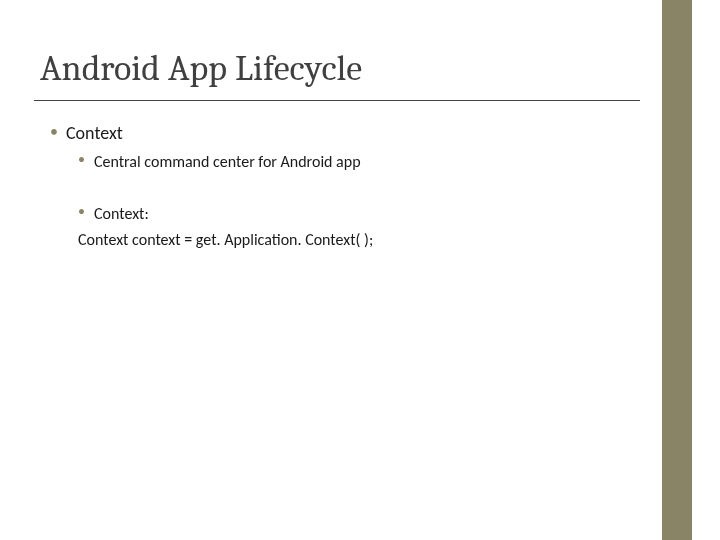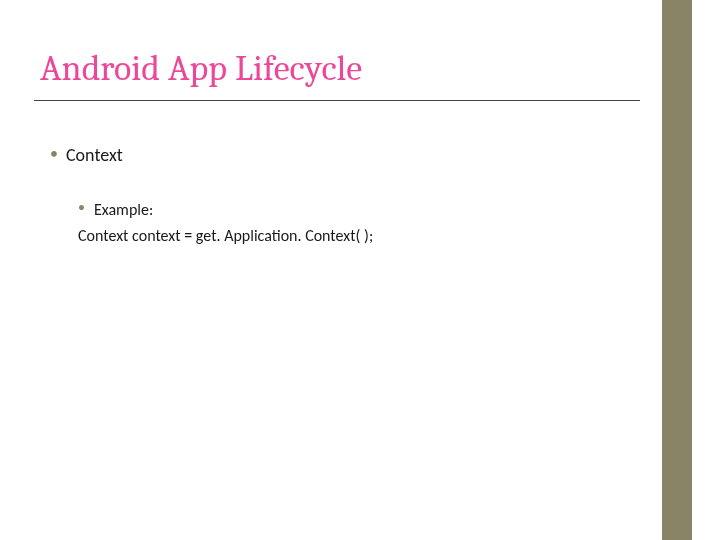--- a/index.html
+++ b/index.html
@@ -21,33 +21,33 @@
     height: 540px;
     background: #8a8467;
   }
   .title {
     position: absolute;
     top: 48px;
     left: 40px;
     font-family: Cambria, Georgia, "Times New Roman", serif;
     font-size: 36px;
     font-weight: 400;
-    color: #ec4899;
+    color: #404040;
   }
   .title-underline {
     position: absolute;
     top: 100px;
     left: 34px;
     width: 606px;
     height: 1px;
     background: #444;
   }
   .content {
     position: absolute;
-    top: 144px;
+    top: 122px;
     left: 50px;
     width: 560px;
     font-size: 18px;
     line-height: 1.3;
   }
   .lvl1 {
     margin: 0 0 6px 0;
     padding-left: 16px;
     position: relative;
   }
@@ -90,19 +90,20 @@
 <body>
 
 <div class="side-stripe"></div>
 
 <div class="title">Android App Lifecycle</div>
 <div class="title-underline"></div>
 
 <div class="content">
   <div class="lvl1">Context</div>
   <div class="lvl2-wrap">
+    <div class="lvl2">Central command center for Android app</div>
   </div>
   <div class="gap"></div>
   <div class="lvl2-wrap">
-    <div class="lvl2">Example:</div>
+    <div class="lvl2">Context:</div>
     <div class="plain">Context context = get. Application. Context( );</div>
   </div>
 </div>
 
 </body></html>

